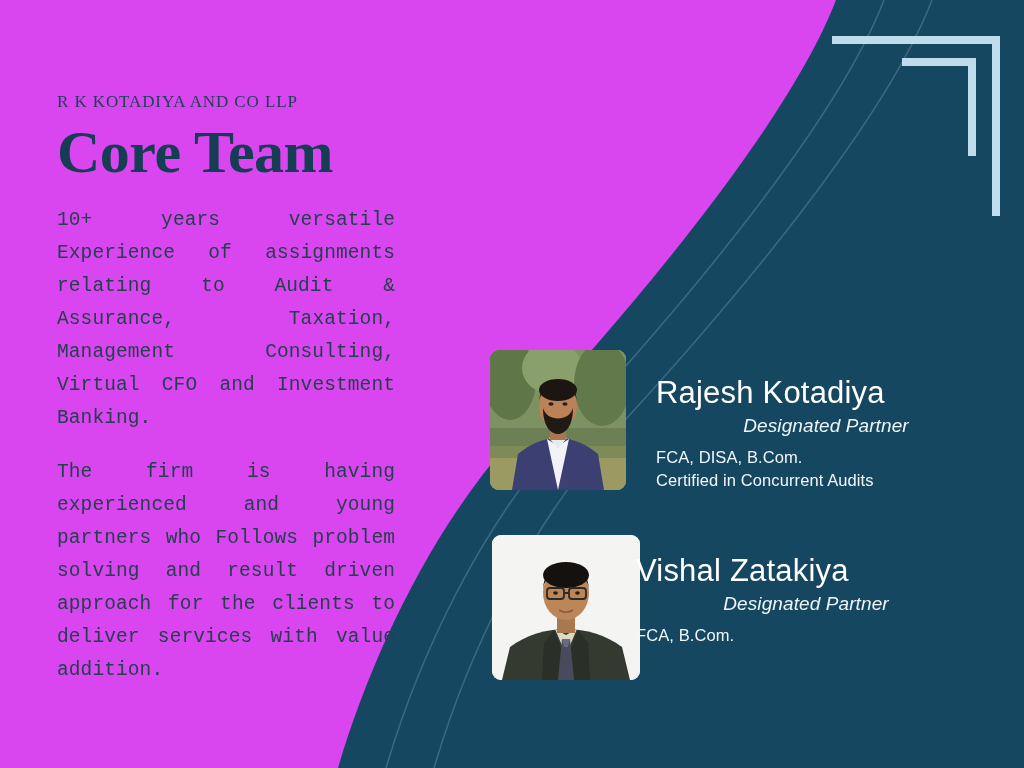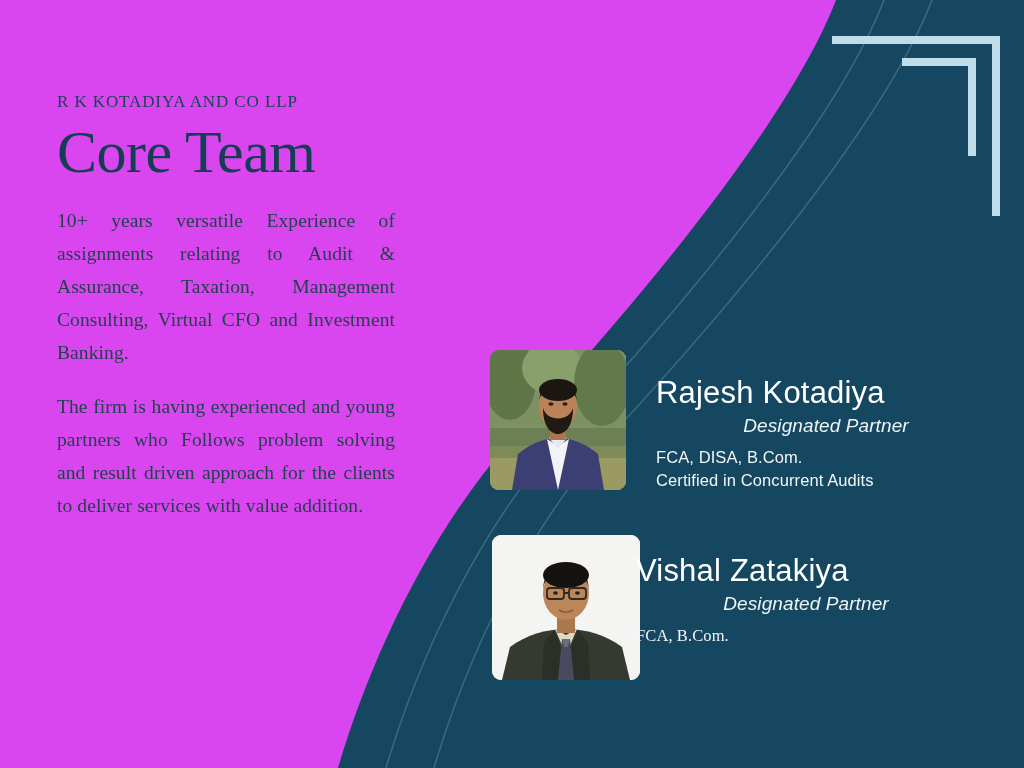--- a/index.html
+++ b/index.html
@@ -49,29 +49,29 @@
   .company-name {
     font-family: "Liberation Serif", serif;
     font-size: 17px;
     letter-spacing: 0.9px;
     color: #1d4258;
     margin: 0 0 10px 0;
     white-space: nowrap;
   }
   .slide-title {
     font-family: "Liberation Serif", serif;
-    font-weight: normal;
+    font-weight: bold;
     font-size: 60px;
     line-height: 1.0;
     color: #153d53;
     margin: 0 0 22px 0;
     letter-spacing: -0.5px;
   }
   .body-par {
-    font-family: Liberation Serif, serif;
+    font-family: Liberation Mono, monospace;
     font-size: 19.5px;
     line-height: 33px;
     color: #24404f;
     text-align: justify;
     margin: 0 0 21px 0;
     letter-spacing: 0.1px;
   }
   .body-par:last-child { margin-bottom: 16px; }
 
   
@@ -214,17 +214,17 @@
 
         <ellipse cx="63.5" cy="58" rx="2.4" ry="1.7" fill="#23201b"></ellipse>
         <ellipse cx="85.5" cy="58" rx="2.4" ry="1.7" fill="#23201b"></ellipse>
 
         <path d="M 67 75 C 71 78 77 78 81 75" fill="none" stroke="#8a5c3a" stroke-width="1.6"></path>
       </svg>
     </div>
     <div class="person-info" style="left:636px; top:554px; width:340px;">
       <div class="person-name">Vishal Zatakiya</div>
       <div class="person-role">Designated Partner</div>
-      <div class="person-quals" style="white-space:pre-line;font-family:Liberation Serif, serif;">FCA, B.Com.</div>
+      <div class="person-quals" style="white-space:pre-line;">FCA, B.Com.</div>
     </div>
   </div>
 
 </div>
 
 </body></html>

